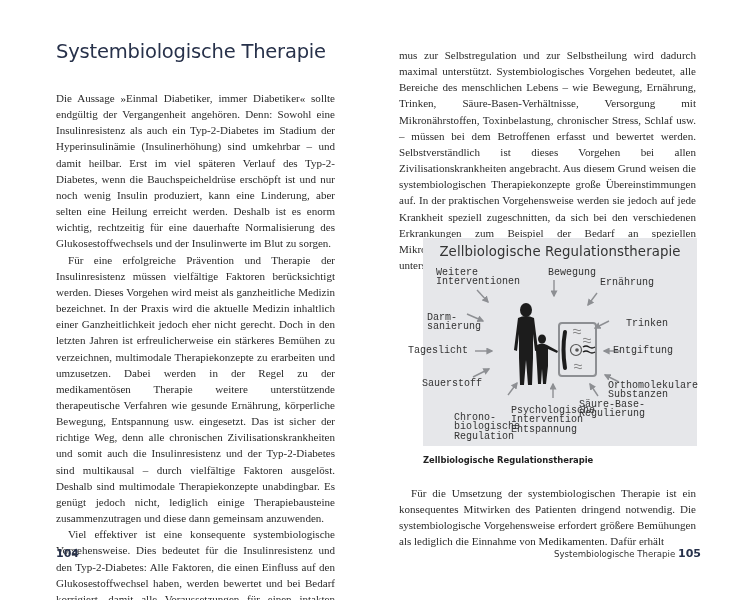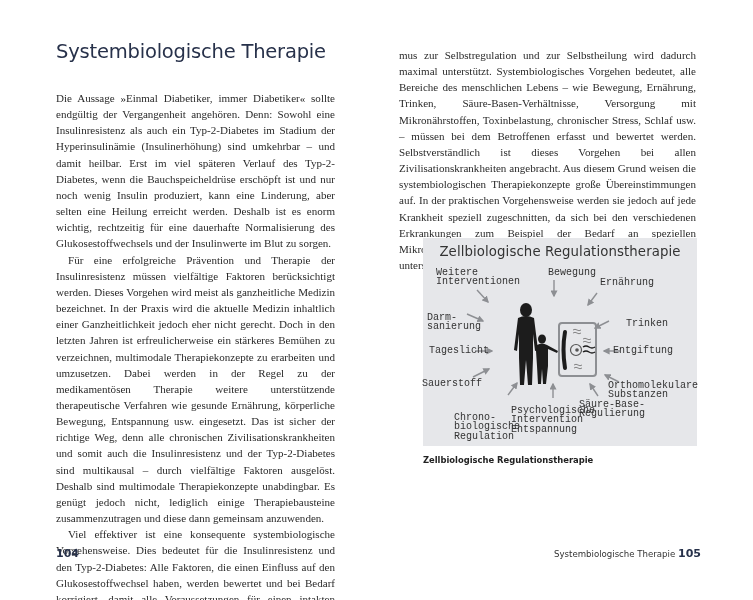--- a/index.html
+++ b/index.html
@@ -92,21 +92,21 @@
     <div class="fig-label" style="left:204px;top:40px;">
       <div>Ernährung</div>
     </div>
     <div class="fig-label" style="left:31px;top:59px;margin-top:16px;">
       <div>Darm-</div>
       <div>sanierung</div>
     </div>
     <div class="fig-label" style="left:224px;top:73px;margin-top:8px;">
       <div>Trinken</div>
     </div>
-    <div class="fig-label" style="left:36px;top:108px;">
+    <div class="fig-label" style="left:15px;top:108px;">
       <div>Tageslicht</div>
     </div>
     <div class="fig-label" style="left:220px;top:108px;">
       <div>Entgiftung</div>
     </div>
     <div class="fig-label" style="left:29px;top:141px;">
       <div>Sauerstoff</div>
     </div>
     <div class="fig-label" style="left:230px;top:143px;">
       <div>Orthomolekulare</div>
@@ -123,16 +123,19 @@
       <div>Entspannung</div>
     </div>
     <div class="fig-label" style="left:189px;top:162px;">
       <div>Säure-Base-</div>
       <div>Regulierung</div>
     </div>
   </div>
 
   <div class="caption">Zellbiologische Regulationstherapie</div>
 
+  <div class="textblock bottom">
+    <p class="indent">Für die Umsetzung der systembiologischen Therapie ist ein konsequentes Mitwirken des Patienten dringend notwendig. Die systembiologische Vorgehensweise erfordert größere Bemühungen als lediglich die Einnahme von Medikamenten. Dafür erhält</p>
+  </div>
 
   <div class="running-head">Systembiologische Therapie</div>
   <div class="folio">105</div>
 </div>
 
 </body></html>

